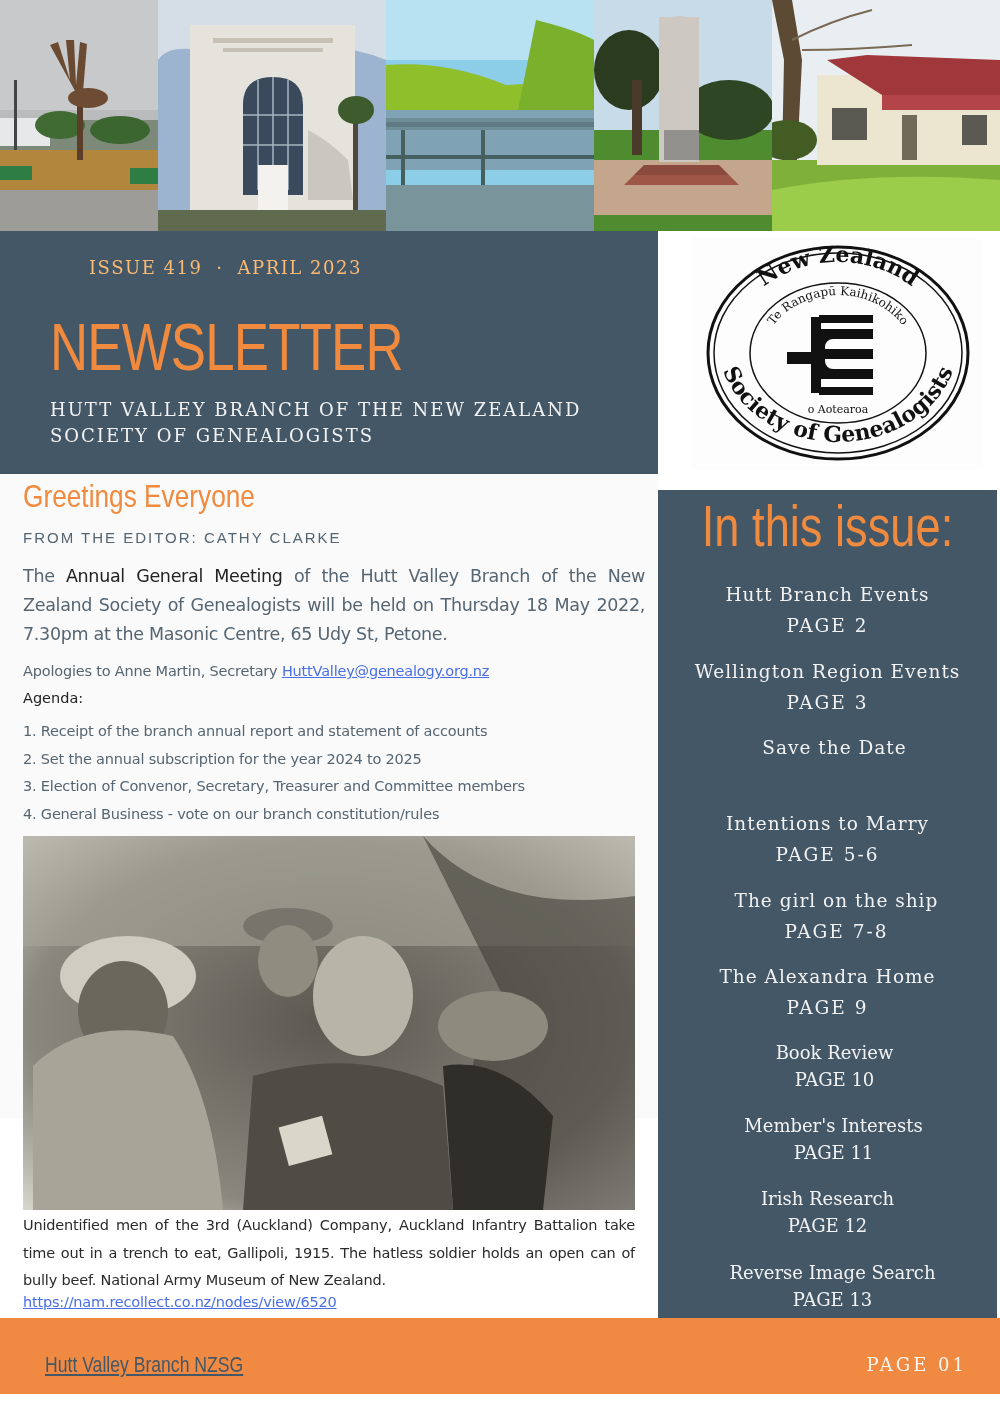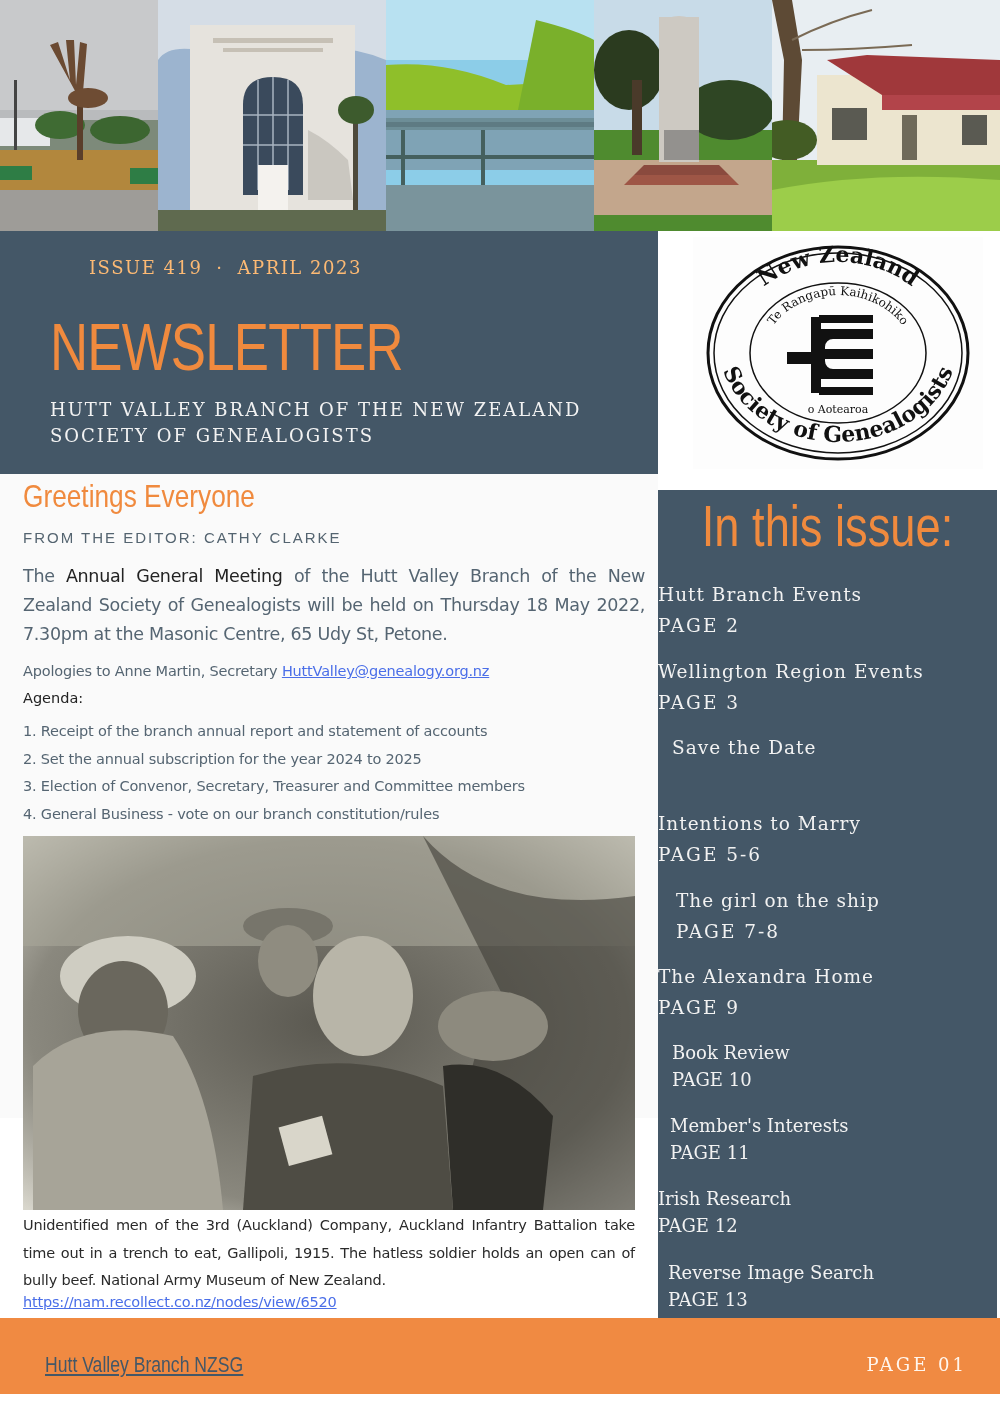--- a/index.html
+++ b/index.html
@@ -38,21 +38,21 @@
   .photo-main { position: absolute; left: 23px; top: 362px; width: 612px; height: 374px; background: #6b6a62; overflow: hidden; }
   .photo-main svg { width: 100%; height: 100%; display: block; }
 
   .caption { position: absolute; left: 23px; top: 738px; width: 612px; color: #2a2a2a; font-size: 14.5px; line-height: 27.5px; text-align: justify; letter-spacing: -0.2px; }
   .caption-link { position: absolute; left: 23px; top: 820px; color: #4a6ee8; font-size: 14.5px; text-decoration: underline; letter-spacing: -0.2px; }
 
   
   .sidebar { position: absolute; left: 658px; top: 474px; width: 339px; height: 844px; background: #445767; margin-top: 16px; }
   .sidebar-title { position: absolute; left: 0; top: 2px; width: 100%; text-align: center; color: #f08a3e; font-family: "Liberation Sans", sans-serif; font-size: 58px; transform: scaleX(0.78); }
   .toc { position: absolute; left: 0; top: 90px; width: 100%; }
-  .toc-item { position: absolute; left: 0; width: 100%; color: #f2f2f2; font-family: "DejaVu Serif", serif; }
+  .toc-item { position: absolute; left: 0; width: 100%; text-align: center; color: #f2f2f2; font-family: "DejaVu Serif", serif; }
   .toc-title { display: block; font-size: 18.5px; letter-spacing: 1px; }
   .toc-page { display: block; font-size: 18.5px; letter-spacing: 2px; margin-top: 10px; }
   .toc-item.compact .toc-title { font-size: 18px; letter-spacing: 0; }
   .toc-item.compact .toc-page { font-size: 18px; letter-spacing: 0; margin-top: 6px; }
 
   
   .footer { position: absolute; left: 0; top: 1318px; width: 1000px; height: 76px; background: #f08a42; }
   .footer-link { position: absolute; left: 45px; top: 34px; color: #445767; font-family: "Liberation Sans", sans-serif; font-size: 22px; text-decoration: underline; transform: scaleX(0.8); transform-origin: left center; }
   .footer-page { position: absolute; right: 33px; top: 36px; color: #fff6ee; font-family: "DejaVu Serif", serif; font-size: 18px; letter-spacing: 3px; }
 </style>

